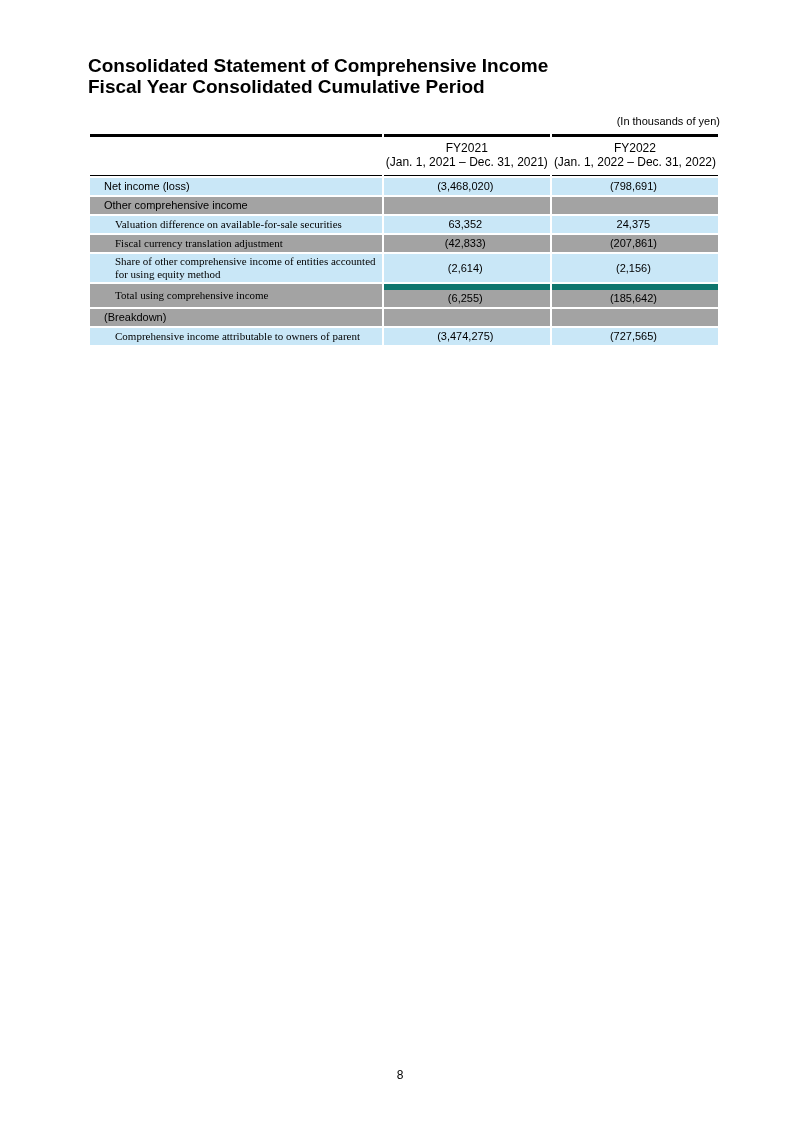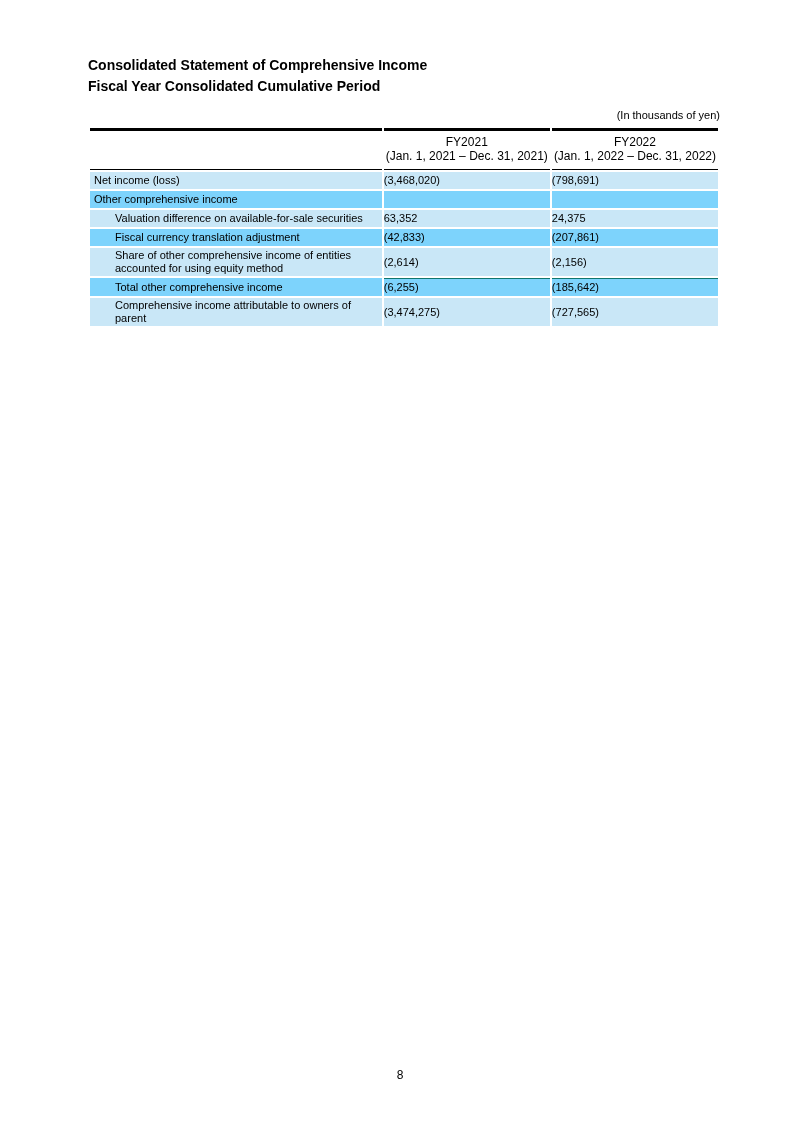--- a/index.html
+++ b/index.html
@@ -15,30 +15,30 @@
     font-family: "Liberation Sans", "DejaVu Sans", sans-serif;
     color: #000000;
   }
   .content {
     position: absolute;
     left: 88px;
     top: 55px;
     width: 632px;
   }
   .title-line {
-    font-size: 14px;
+    font-size: 19px;
     font-weight: bold;
     line-height: 21px;
     white-space: nowrap;
   }
   .unit-note {
     font-size: 11px;
     line-height: 13px;
     text-align: right;
-    margin-top: 12px;
+    margin-top: 18px;
   }
   table.income-table {
     border-collapse: separate;
     border-spacing: 2px;
     table-layout: fixed;
     width: 632px;
     margin-top: 4px;
   }
   col.c-label  { width: 288px; }
   col.c-fy2021 { width: 164px; }
@@ -56,38 +56,39 @@
   }
   th .period {
     white-space: nowrap;
   }
   td {
     font-size: 11px;
     line-height: 13px;
     height: 15px;
     padding: 1px 0;
     vertical-align: middle;
-    background: #7dd3fc;
+    background: #a3a3a3;
   }
   tr.highlight td {
     background: var(--hl, #c9e7f7);
   }
   td.label {
-    padding-left: 4px;
+    padding-left: 14px;
     padding-right: 4px;
   }
   td.label.indent2 {
     padding-left: 25px;
+    font-family: Liberation Serif, serif;
   }
   td.num {
-    text-align: left;
+    text-align: center;
     padding-right: 3px;
     white-space: nowrap;
   }
-  td.rule-top    { border-top: 1px solid #0f766e; }
+  td.rule-top    { border-top: 6px solid #0f766e; }
   td.rule-bottom { border-bottom: 1px solid #000000; }
   .page-number {
     position: absolute;
     top: 1068px;
     left: 0;
     width: 800px;
     text-align: center;
     font-size: 12px;
     line-height: 15px;
   }
@@ -139,23 +140,28 @@
     <td class="label indent2">Fiscal currency translation adjustment</td>
     <td class="num">(42,833)</td>
     <td class="num">(207,861)</td>
   </tr>
         <tr class="highlight">
     <td class="label indent2">Share of other comprehensive income of entities accounted for using equity method</td>
     <td class="num">(2,614)</td>
     <td class="num">(2,156)</td>
   </tr>
         <tr>
-    <td class="label indent2">Total other comprehensive income</td>
+    <td class="label indent2">Total using comprehensive income</td>
     <td class="num rule-top">(6,255)</td>
     <td class="num rule-top">(185,642)</td>
+  </tr>
+        <tr>
+    <td class="label">(Breakdown)</td>
+    <td class="num"></td>
+    <td class="num"></td>
   </tr>
         <tr class="highlight">
     <td class="label indent2">Comprehensive income attributable to owners of parent</td>
     <td class="num">(3,474,275)</td>
     <td class="num">(727,565)</td>
   </tr>
       </tbody>
   </table>
 </div>
 

